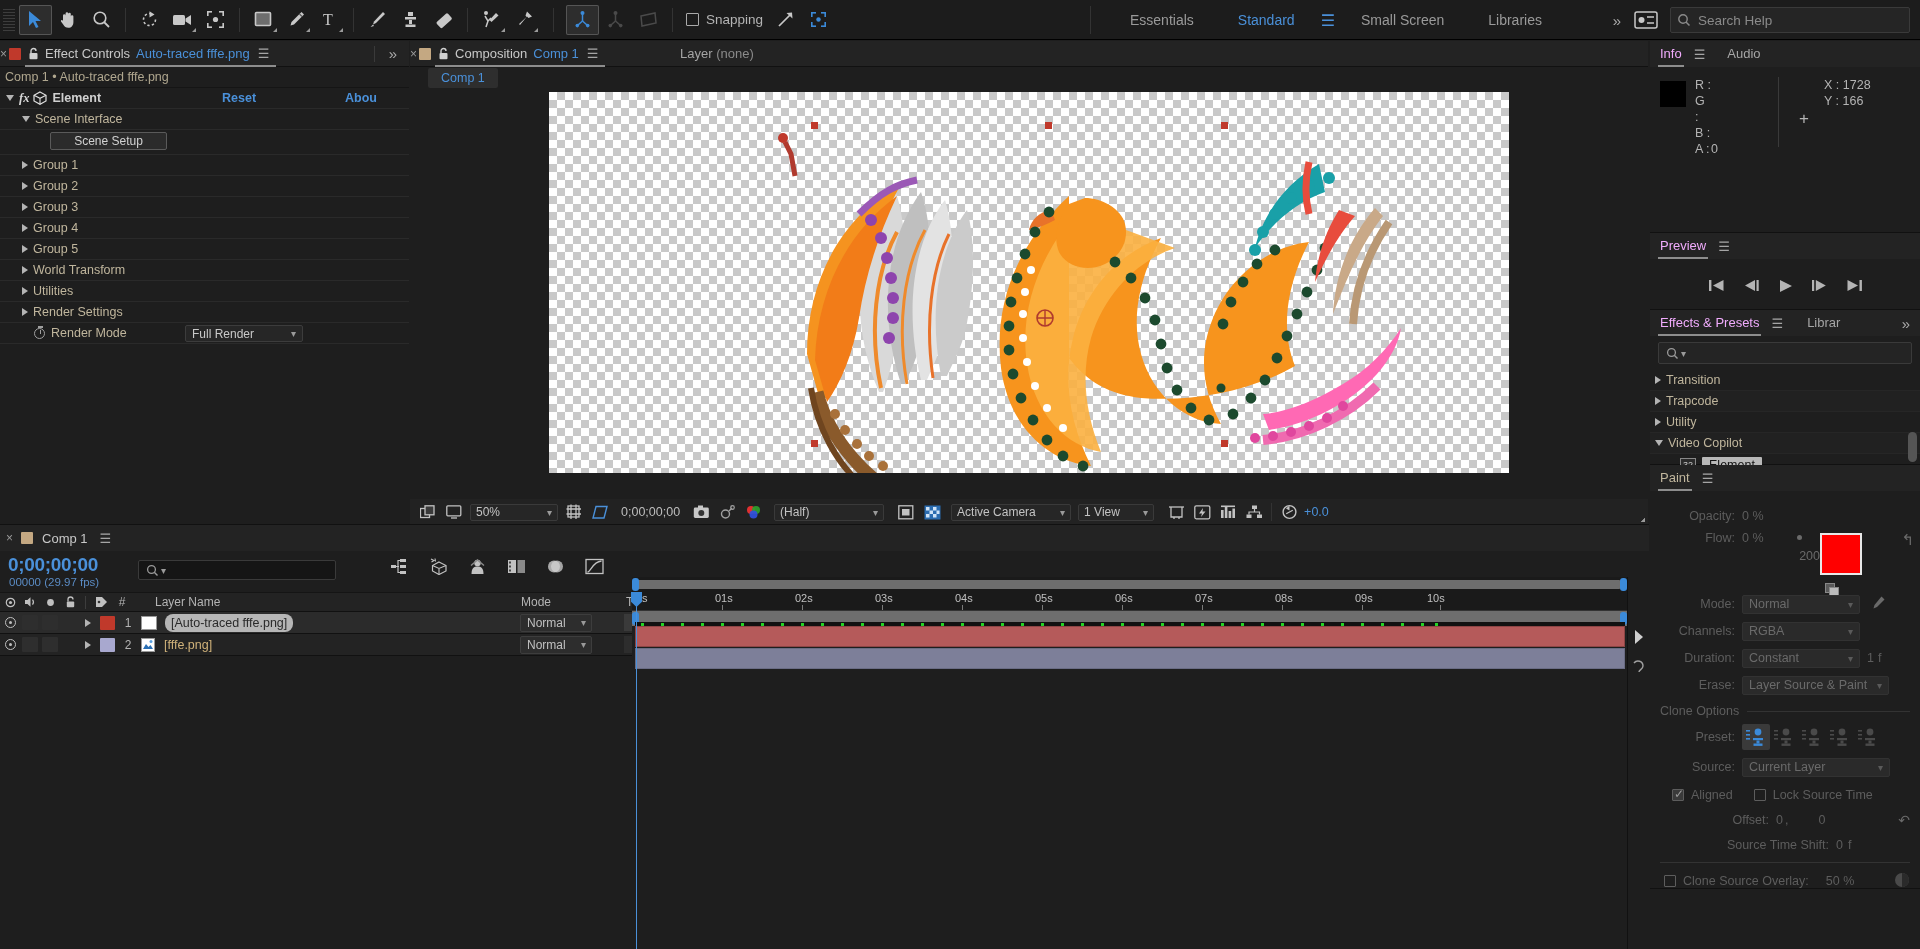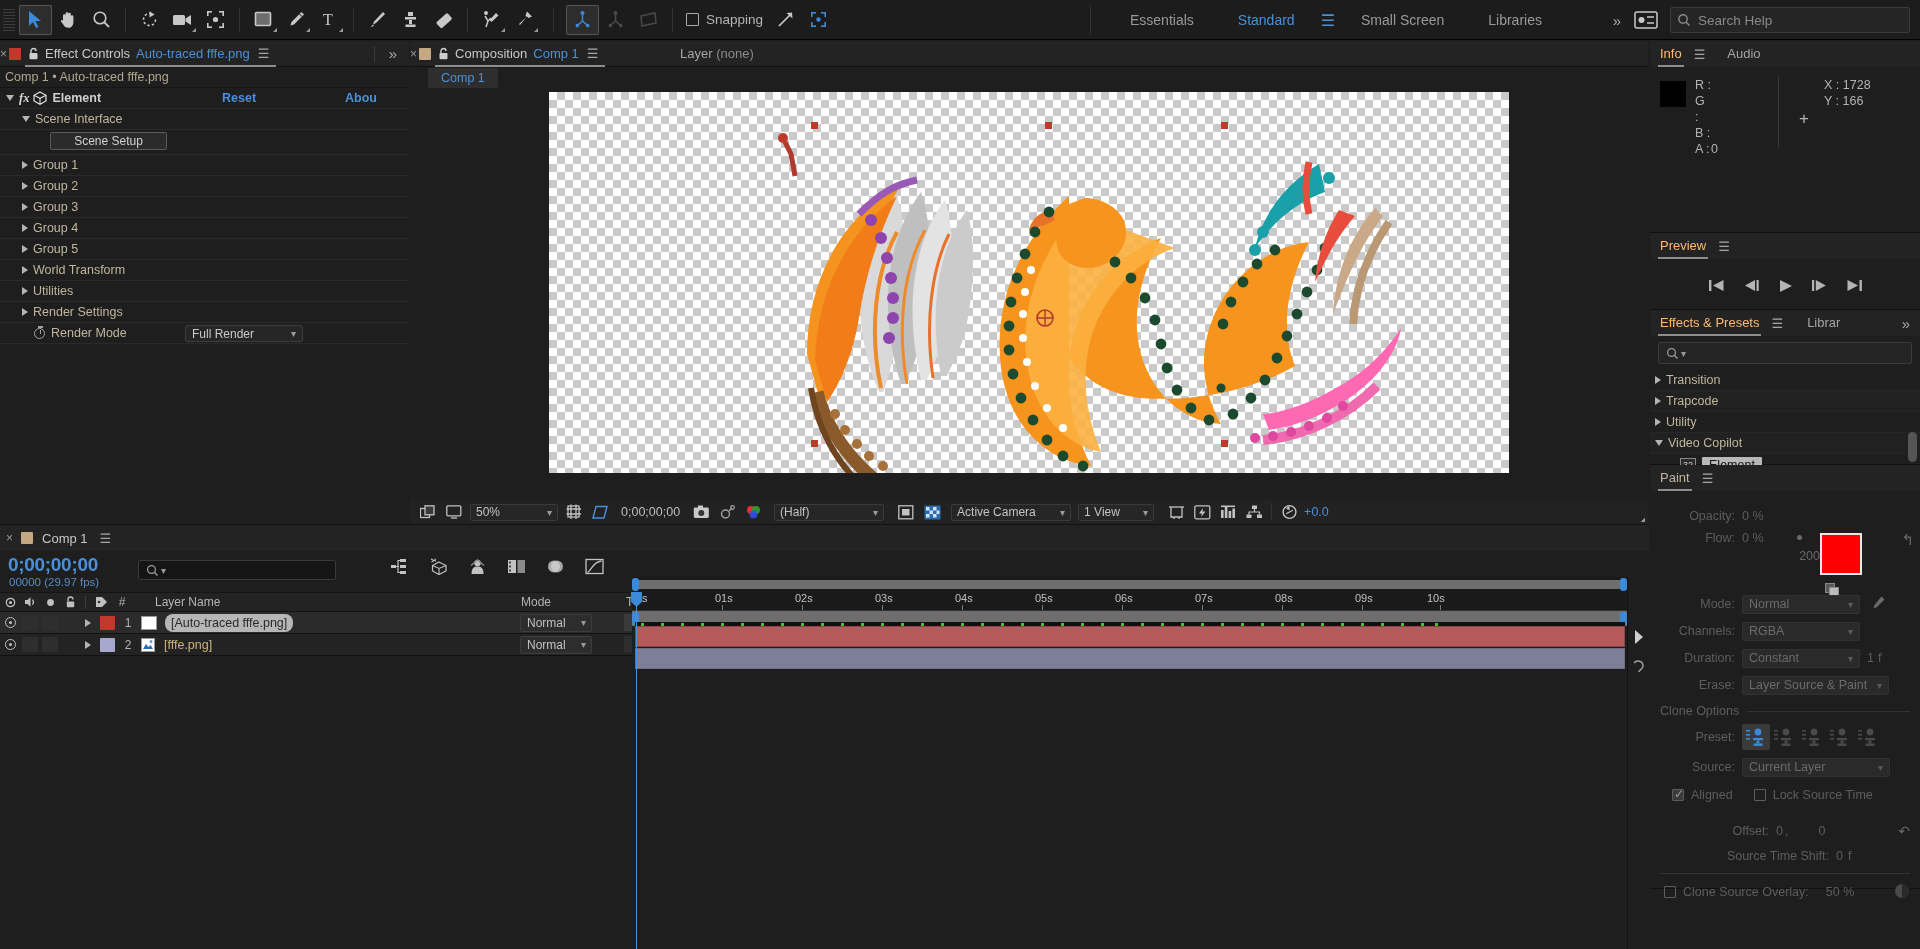--- a/index.html
+++ b/index.html
@@ -128,21 +128,21 @@
   .cb-dd .cv { color: #9a9a9a; font-size: 10px; margin-left: auto; padding-left: 6px; }
   .cb-tc { color: #bdbdbd; font-size: 12.5px; padding: 0 8px; }
   .cb-sep { width: 1px; height: 18px; background: #333; margin: 0 4px; }
 
   
   #right-sidebar { left: 1650px; top: 41px; width: 270px; height: 908px; background: #1e1e1e; }
   .rs-panel { border-bottom: 1px solid #111; position: relative; }
   .rs-tabbar { height: 26px; display: flex; align-items: center; background:#232323; }
   .rs-tab { height: 26px; line-height: 26px; padding: 0 10px; font-size: 13px; color: #a5a5a5;
       position: relative; }
-  .rs-tab.sel { color: #fdba74; }
+  .rs-tab.sel { color: #f0abfc; }
   .rs-tab.sel::after { content:""; position:absolute; left:8px; right:8px; bottom:0; height:2px;
       background:#8d8d8d; }
   .info-body { height: 98px; position: relative; padding: 10px 0 0 10px; display:flex; }
   .info-swatch { width: 26px; height: 26px; background: #000; margin-right: 9px; margin-top: 4px;}
   .info-rgb { font-size: 12.5px; color: #b4b4b4; line-height: 16px; }
   .info-rgb .lab { display:inline-block; width: 16px; }
   .info-vline { position: absolute; left: 128px; top: 10px; width: 1px; height: 70px; background:#3a3a3a; }
   .info-xy { position: absolute; left: 150px; top: 10px; font-size: 12.5px; color: #b4b4b4;
       line-height: 16px; }
   .plus-ico { position: absolute; left: 149px; top: 42px; color: #b4b4b4; font-size: 17px; }
@@ -1086,21 +1086,21 @@
       </div>
 
       <div class="paint-row" style="margin-top:4px;margin-bottom:6px">
         <span class="p-lab">Source:</span>
         <div class="p-dd" style="width:148px">
           <span>Current Layer</span>
           <span class="cv">▾</span>
         </div>
       </div>
 
-      <div class="paint-row" style="padding-left:22px;gap:7px;margin-bottom:14px">
+      <div class="paint-row" style="padding-left:22px;gap:7px;margin-bottom:3px">
         <span class="p-chk on"></span>
         <span>Aligned</span>
         <span class="p-chk" style="margin-left:14px"></span>
         <span>Lock Source Time</span>
       </div>
 
       <div class="paint-row" style="position:relative;margin-bottom:3px">
         <span class="p-lab" style="width:126px">Offset:</span>
         <span>0</span>
         <span style="padding:0 2px">,</span>

